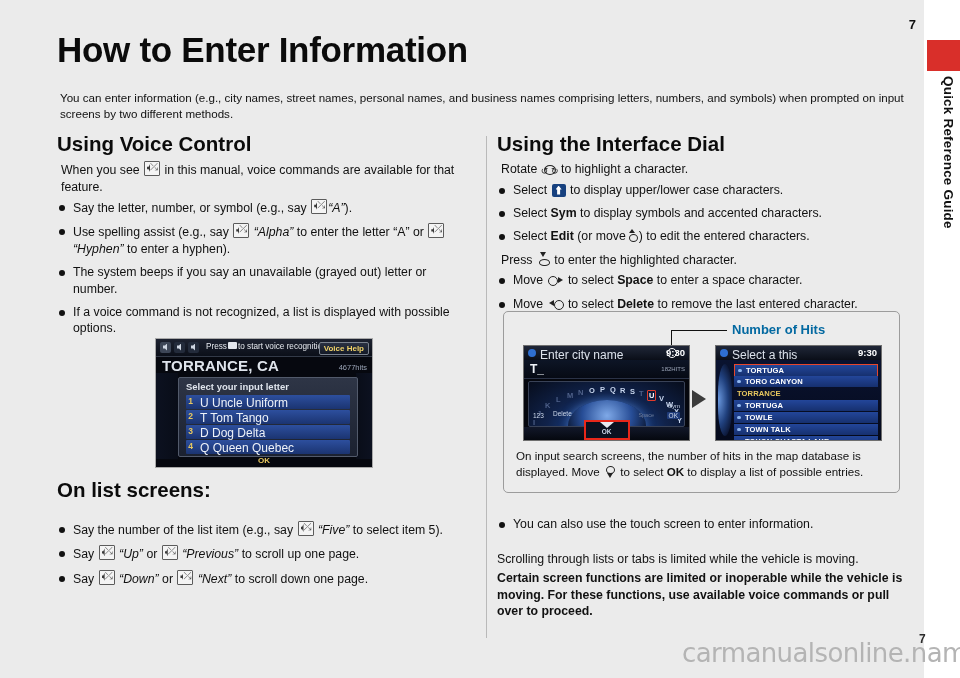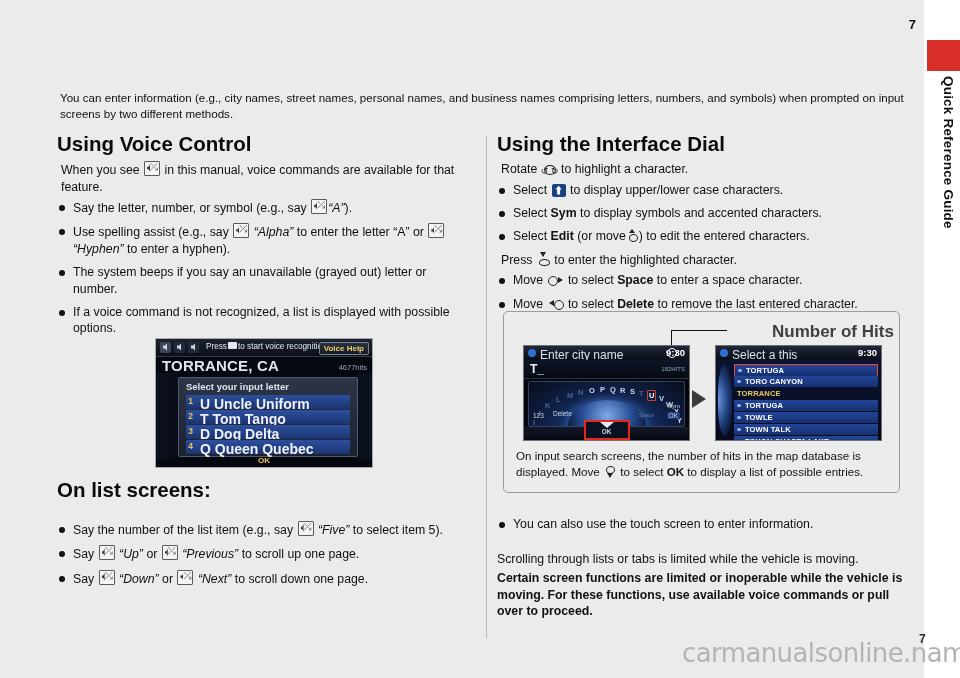--- a/index.html
+++ b/index.html
@@ -225,21 +225,21 @@
     position:relative;height:13.5px;margin-bottom:1.5px;
     background:linear-gradient(#2d4f9e,#1b3471);
     border-radius:1px;
   }
   .ns-row .num{
     position:absolute;left:-5px;top:1px;width:12px;text-align:right;
     font-size:8.5px;font-weight:bold;color:#e8c85f;
   }
   .ns-row .txt{
     position:absolute;left:14px;top:1px;
-    font-size:14px;font-weight:bold;color:#eef2f8;white-space:nowrap;
+    font-size:12px;font-weight:normal;color:#eef2f8;white-space:nowrap;
   }
   .ns-ok{
     position:absolute;left:0;right:0;bottom:2px;text-align:center;
     font-size:8px;font-weight:bold;color:#e8c85f;
   }
   .ns-bg-l{
     position:absolute;left:0;top:34px;width:22px;height:86px;
     background:linear-gradient(90deg,#0c1120,#090d18);
   }
   .ns-bg-r{
@@ -247,21 +247,21 @@
     background:linear-gradient(270deg,#0c1120,#090d18);
   }
 
   
   .callout{
     position:absolute;left:503px;top:311px;width:395px;height:180px;
     background:#ececec;border:1px solid #9c9c9c;border-radius:5px;
   }
   .co-title{
     position:absolute;left:228px;top:10px;
-    font-size:17px;font-weight:bold;color:#404040;white-space:nowrap;margin-left:40px;
+    font-size:13px;font-weight:bold;color:#0369a1;white-space:nowrap;
   }
   .co-leader{
     position:absolute;left:167px;top:18px;width:56px;height:1px;background:#111;
   }
   .co-leader2{
     position:absolute;left:167px;top:18px;width:1px;height:20px;background:#111;
   }
   .co-dot{
     position:absolute;left:163px;top:36px;width:8px;height:8px;
     border:1.4px solid #fff;border-radius:50%;background:transparent;
@@ -406,20 +406,21 @@
 </head>
 <body>
 
 <div class="page">
 
   <div class="side-rail"></div>
   <div class="side-tab"></div>
   <div class="side-label">Quick Reference Guide</div>
   <div class="page-num">7</div>
 
+  <div class="h1">How to Enter Information</div>
   <div class="intro">You can enter information (e.g., city names, street names, personal names, and business names comprising letters, numbers, and symbols) when prompted on input screens by two different methods.</div>
 
   <div class="divider"></div>
 
   <div class="col-l">
     <div class="h2">Using Voice Control</div>
 
     <p class="para">
       <span>When you see</span>
       <span class="vicon"></span>

